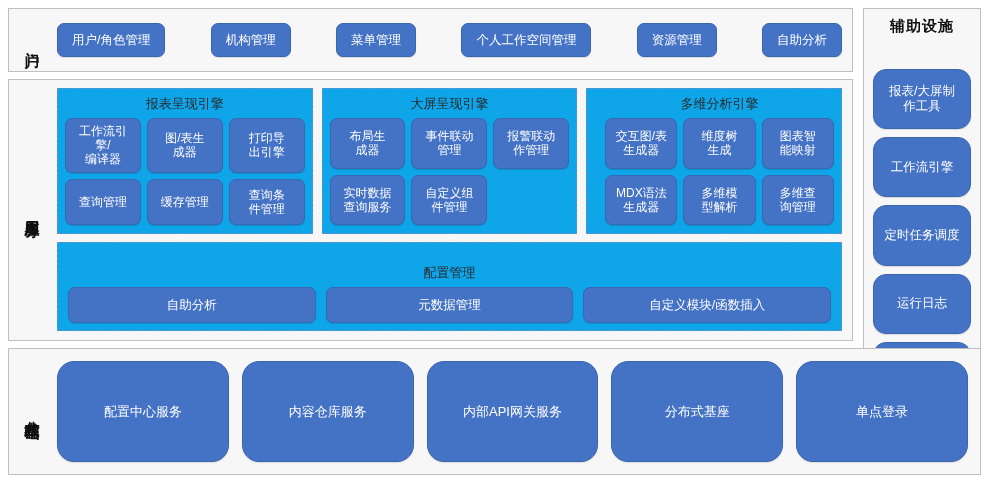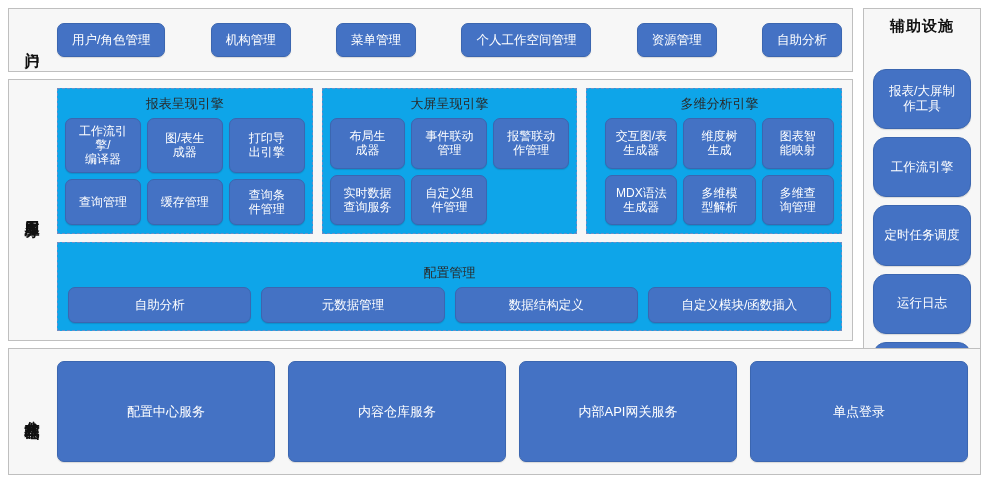--- a/index.html
+++ b/index.html
@@ -217,21 +217,21 @@
     flex: 1;
     display: flex;
     align-items: stretch;
     gap: 13px;
     padding: 12px 12px 12px 2px;
     box-sizing: border-box;
   }
   .dist-inner .btn {
     flex: 1 1 0;
     font-size: 13px;
-    border-radius: 7px;
+    border-radius: 17px;
   }
 </style>
 </head>
 <body>
 
 <div id="root">
 
   <div class="top-region">
 
     <div class="left-col">
@@ -305,21 +305,20 @@
               </div>
             </div>
 
           </div>
 
           <div class="group config-group">
             <div class="group-title">配置管理</div>
             <div class="config-row">
               <div class="btn">自助分析</div>
               <div class="btn">元数据管理</div>
-              <div class="btn">数据结构定义</div>
               <div class="btn">自定义模块/函数插入</div>
             </div>
           </div>
 
         </div>
       </div>
 
     </div>
 
     <div class="band aux-band">
@@ -335,17 +334,18 @@
     </div>
 
   </div>
 
   <div class="band dist-band">
     <div class="side-label two-line">分布式基础</div>
     <div class="dist-inner">
       <div class="btn">配置中心服务</div>
       <div class="btn">内容仓库服务</div>
       <div class="btn">内部API网关服务</div>
+      <div class="btn">分布式基座</div>
       <div class="btn">单点登录</div>
     </div>
   </div>
 
 </div>
 
 </body></html>

